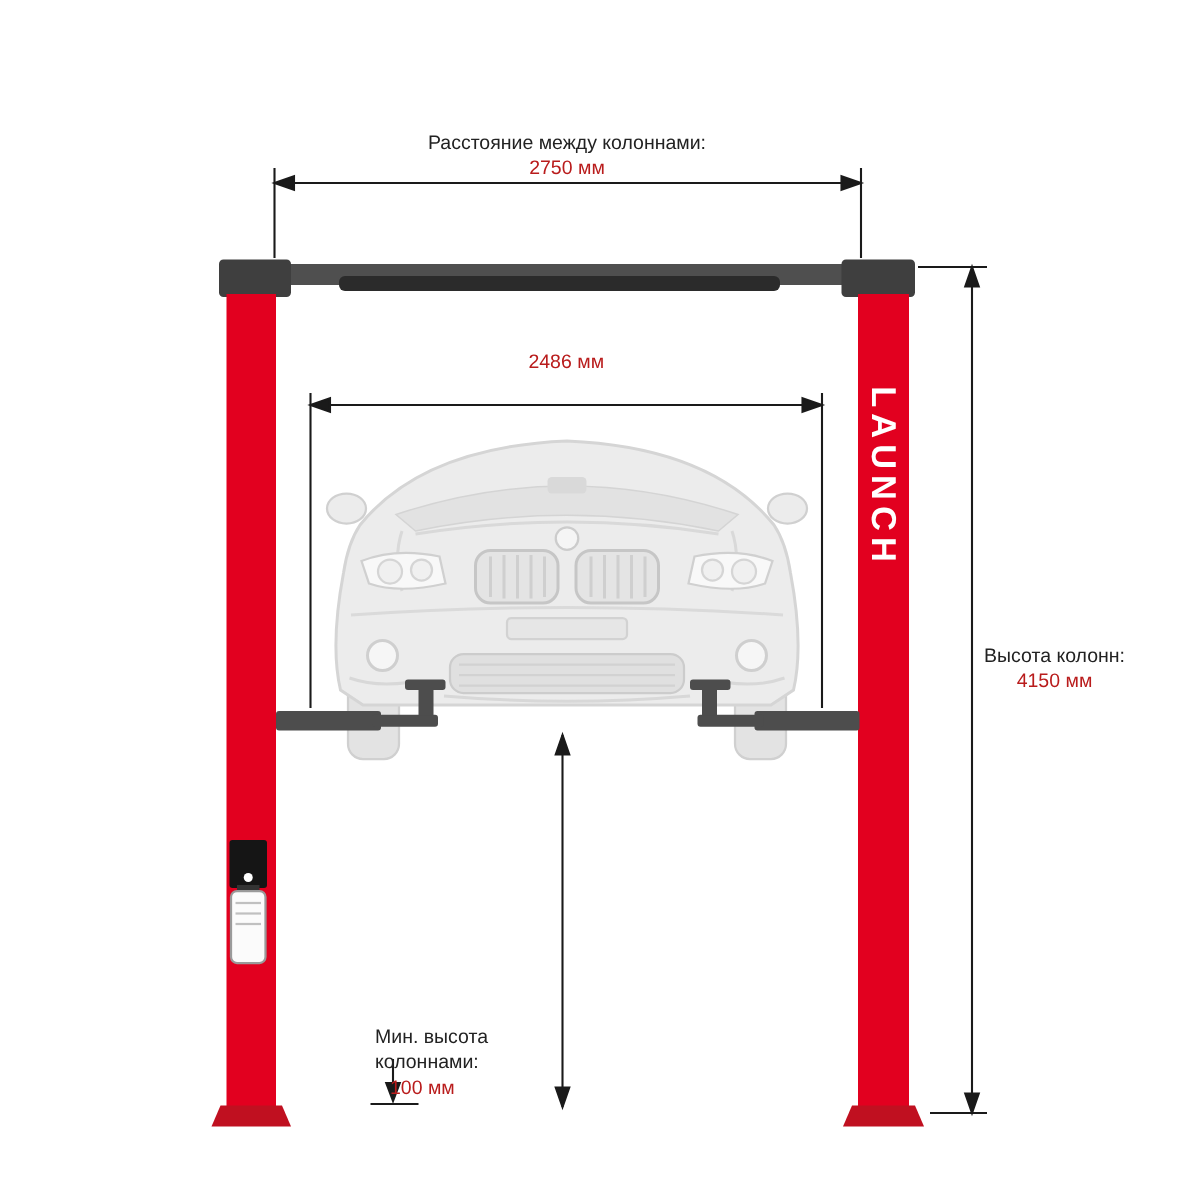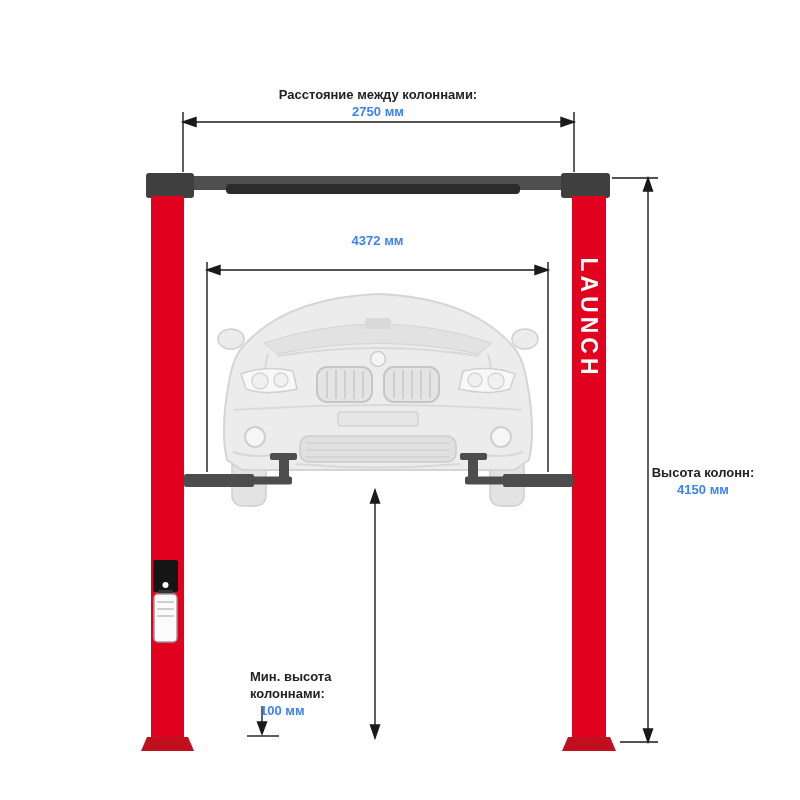--- a/index.html
+++ b/index.html
@@ -1,22 +1,22 @@
 <!DOCTYPE html>
 <html><head>
 <meta charset="utf-8">
 <style>
   html,body { margin:0; padding:0; background:#ffffff; }
   .stage {
     position:relative; width:800px; height:800px; background:#ffffff;
     font-family:"Liberation Sans", sans-serif; overflow:hidden;
   }
   svg.diagram { position:absolute; left:0; top:0; }
-  .dim-text { position:absolute; color:#222222; font-size:13px; font-weight:bold; line-height:17px; }
-  .dim-text .val { color:#3b82f6; }
+  .dim-text { position:absolute; color:#222222; font-size:13px; font-weight:normal; line-height:17px; }
+  .dim-text .val { color:#b91c1c; }
   .center { text-align:center; }
   .left { text-align:left; }
   .indent { padding-left:10px; }
   .launch-label {
     position:absolute; left:519px; top:304px; width:140px; height:28px;
     transform:rotate(90deg); transform-origin:center;
     color:#ffffff; font-size:23px; font-weight:bold; letter-spacing:4px;
     text-align:center; line-height:28px;
   }
 </style>
@@ -160,30 +160,30 @@
       </g>
     </g>
   </svg>
 
   <div class="dim-text center" style="left:182px; top:86px; width:392px;">
     <div class="lbl">Расстояние между колоннами:</div>
     <div class="val">2750 мм</div>
   </div>
 
   <div class="dim-text center" style="left:207px; top:232px; width:341px;">
-    <div class="val">4372 мм</div>
+    <div class="val">2486 мм</div>
   </div>
 
-  <div class="dim-text center" style="left:648px; top:428px; width:110px;margin-top:36px;">
+  <div class="dim-text center" style="left:648px; top:428px; width:110px;">
     <div class="lbl">Высота колонн:</div>
     <div class="val">4150 мм</div>
   </div>
 
 
-  <div class="dim-text left" style="left:250px; top:668px; width:90px;">
+  <div class="dim-text left" style="left:250px; top:682px; width:90px;">
     <div class="lbl">Мин. высота</div>
     <div class="lbl">колоннами:</div>
     <div class="val indent">100 мм</div>
   </div>
 
   <div class="launch-label">LAUNCH</div>
 
 </div>
 
 </body></html>

